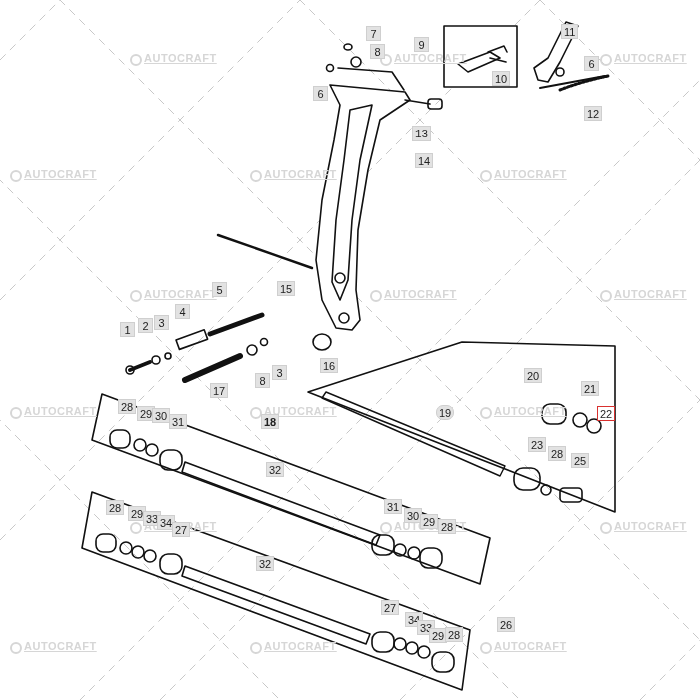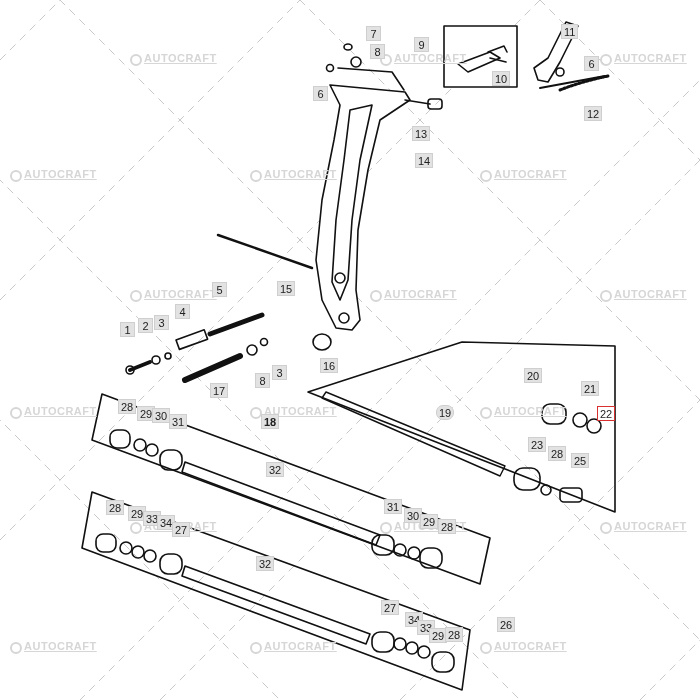--- a/index.html
+++ b/index.html
@@ -134,21 +134,21 @@
       <div class="callout" style="left: 272px; top: 365px;">3</div>
       <div class="callout" style="left: 313px; top: 86px;">6</div>
       <div class="callout" style="left: 366px; top: 26px;">7</div>
       <div class="callout" style="left: 370px; top: 44px;">8</div>
       <div class="callout" style="left: 255px; top: 373px;">8</div>
       <div class="callout" style="left: 414px; top: 37px;">9</div>
       <div class="callout" style="left: 492px; top: 71px;">10</div>
       <div class="callout" style="left: 561px; top: 24px;">11</div>
       <div class="callout" style="left: 584px; top: 56px;">6</div>
       <div class="callout" style="left: 584px; top: 106px;">12</div>
-      <div class="callout" style="left: 412px; top: 126px;">13</div>
+      <div class="callout" style="left: 412px; top: 126px; font-family: Liberation Mono, monospace;">13</div>
       <div class="callout" style="left: 371px; top: 153px; margin-left: 44px;">14</div>
       <div class="callout" style="left: 265px; top: 281px; margin-left: 12px;">15</div>
       <div class="callout" style="left: 320px; top: 358px;">16</div>
       <div class="callout" style="left: 210px; top: 383px;">17</div>
       <div class="callout" style="left: 261px; top: 414px; font-weight: bold;">18</div>
       <div class="callout" style="left: 436px; top: 405px; border-radius: 7px;">19</div>
       <div class="callout" style="left: 524px; top: 368px; text-align: center;">20</div>
       <div class="callout" style="left: 581px; top: 381px;">21</div>
       <div class="callout selected" style="left: 597px; top: 384px;">22</div>
       <div class="callout" style="left: 528px; top: 437px;">23</div>

